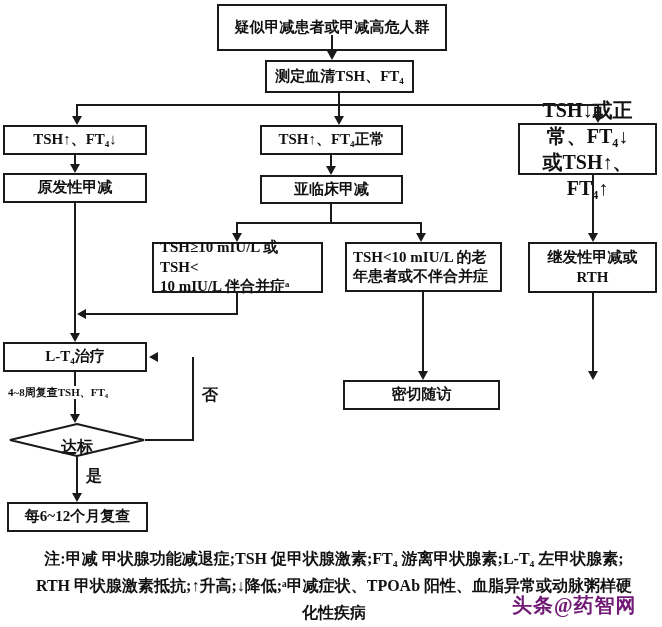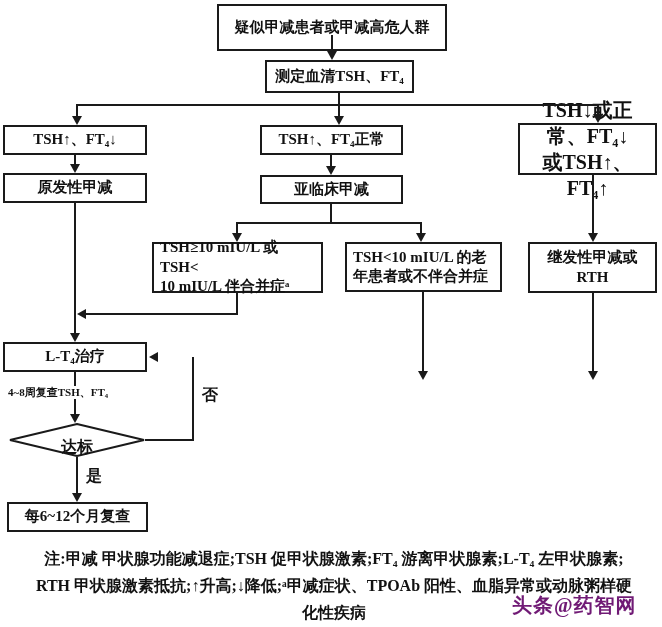--- a/index.html
+++ b/index.html
@@ -63,20 +63,21 @@
   <div class="box fs14" style="left:518px;top:123px;width:139px;height:52px">TSH↓或正常、FT₄↓
 或TSH↑、FT₄↑</div>
 
   <div class="box" style="left:528px;top:242px;width:129px;height:51px">继发性甲减或
 RTH</div>
 
   <div class="box" style="left:3px;top:342px;width:144px;height:30px">L-T₄治疗</div>
 
   <div class="box" style="left:7px;top:502px;width:141px;height:30px">每6~12个月复查</div>
 
+  <div class="box" style="left:343px;top:380px;width:157px;height:30px">密切随访</div>
 
 
   <div class="diamond" style="left:9px;top:423px;width:136px;height:34px">
     <svg width="136" height="34" viewBox="0 0 136 34">
       <polygon points="68,1 135,17 68,33 1,17" fill="#ffffff" stroke="#1a1a1a" stroke-width="2"></polygon>
     </svg>
     <span class="dlabel">达标</span>
   </div>
 
   <div class="vline" style="left:331px;top:35px;height:18px"></div>

